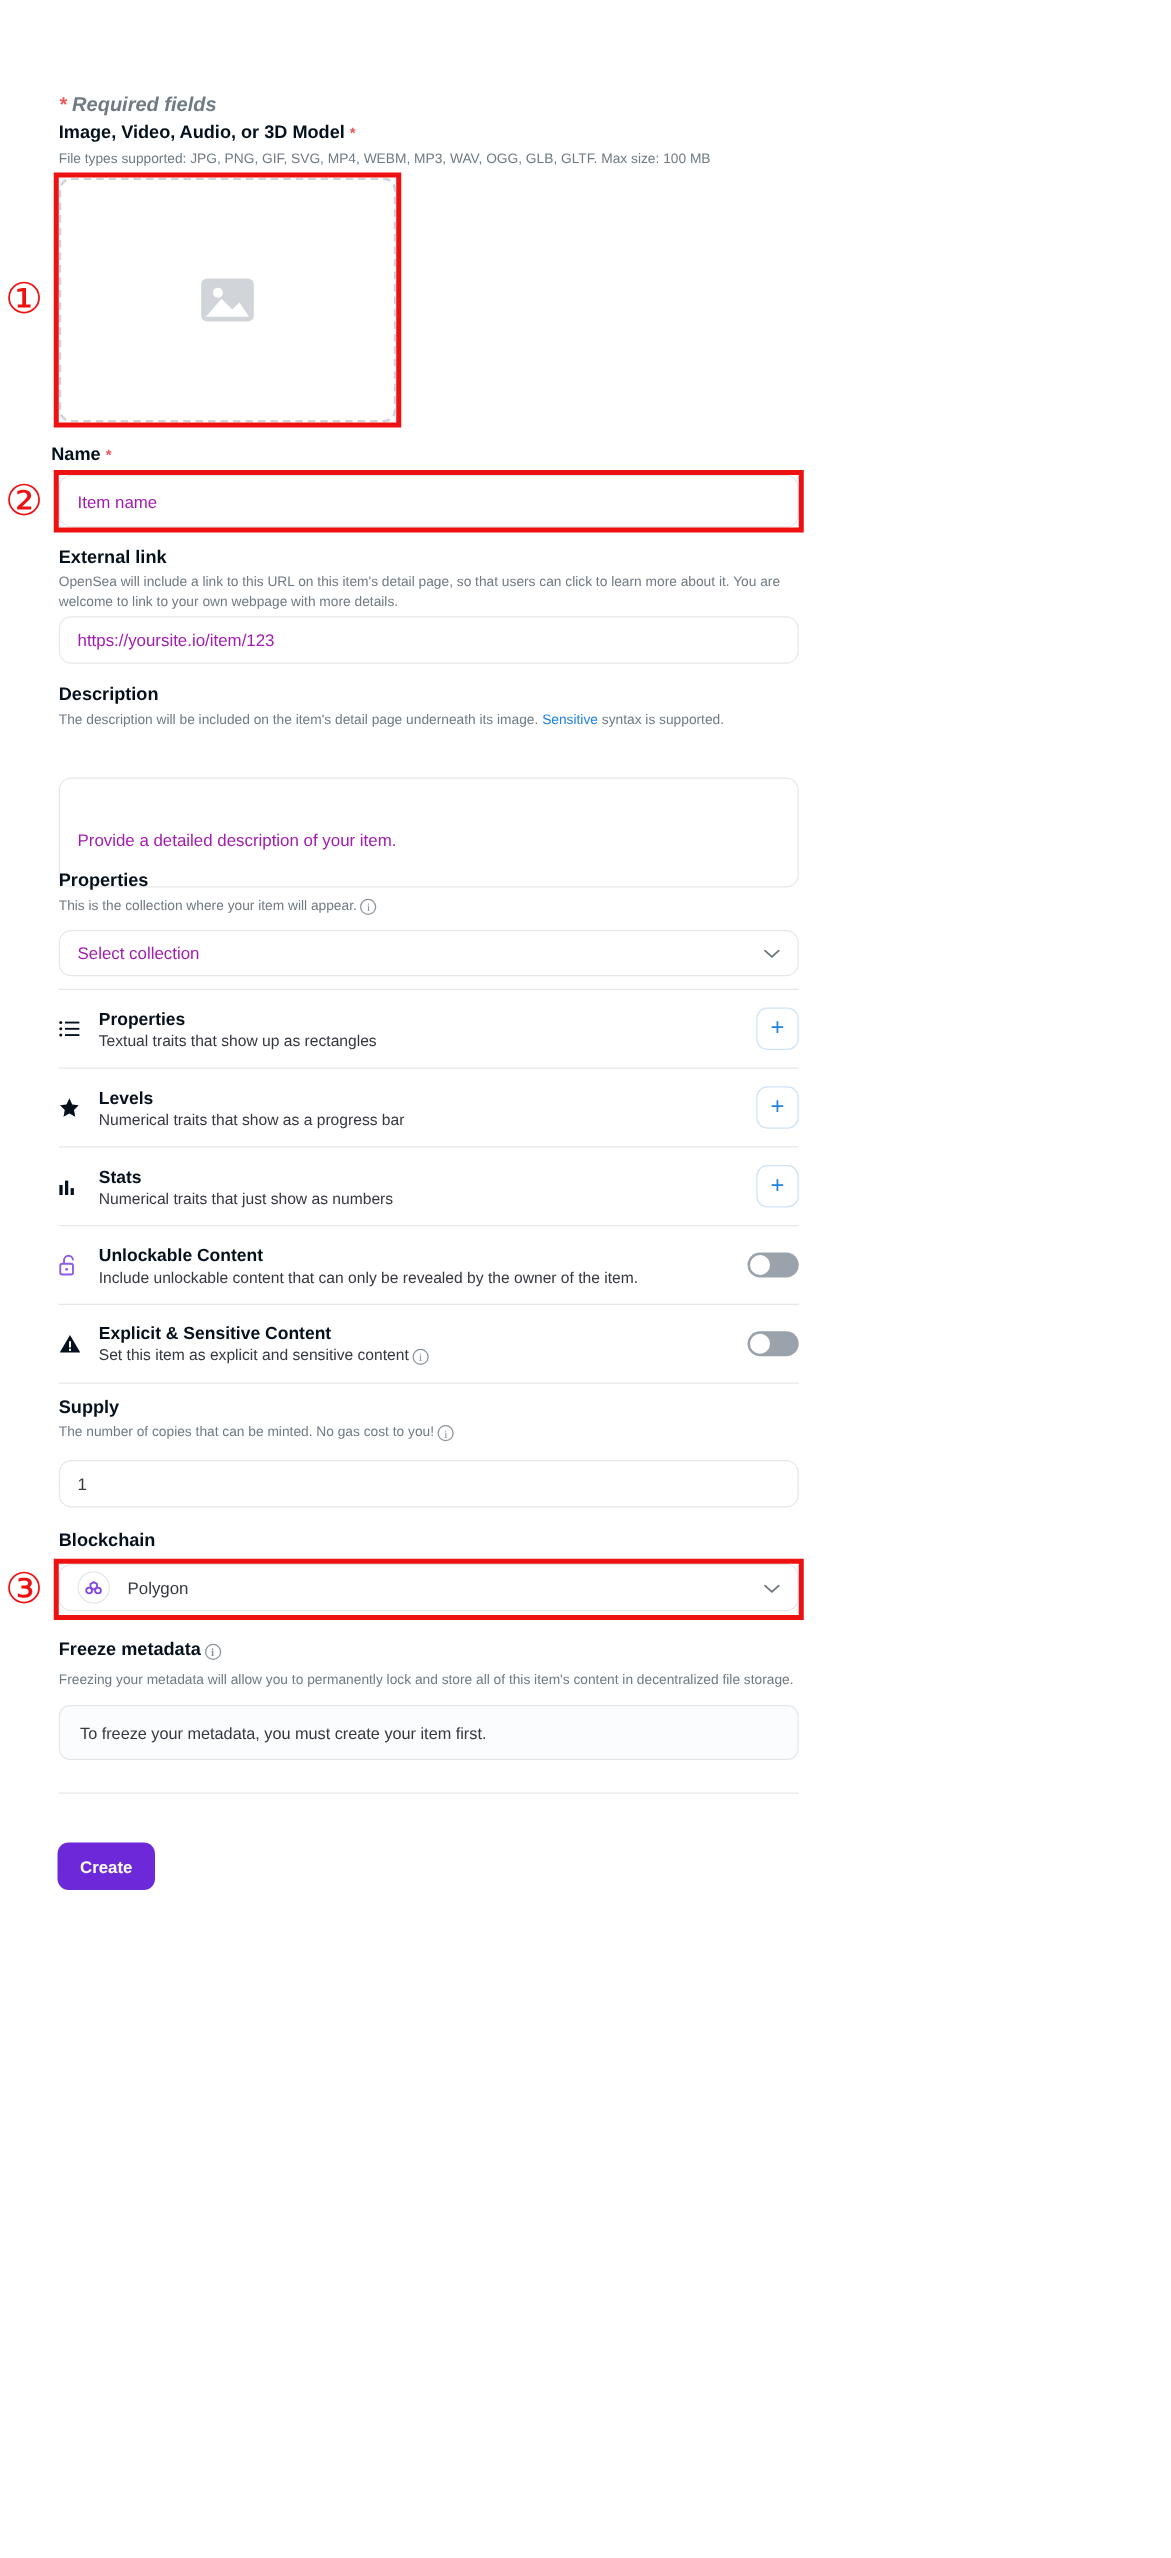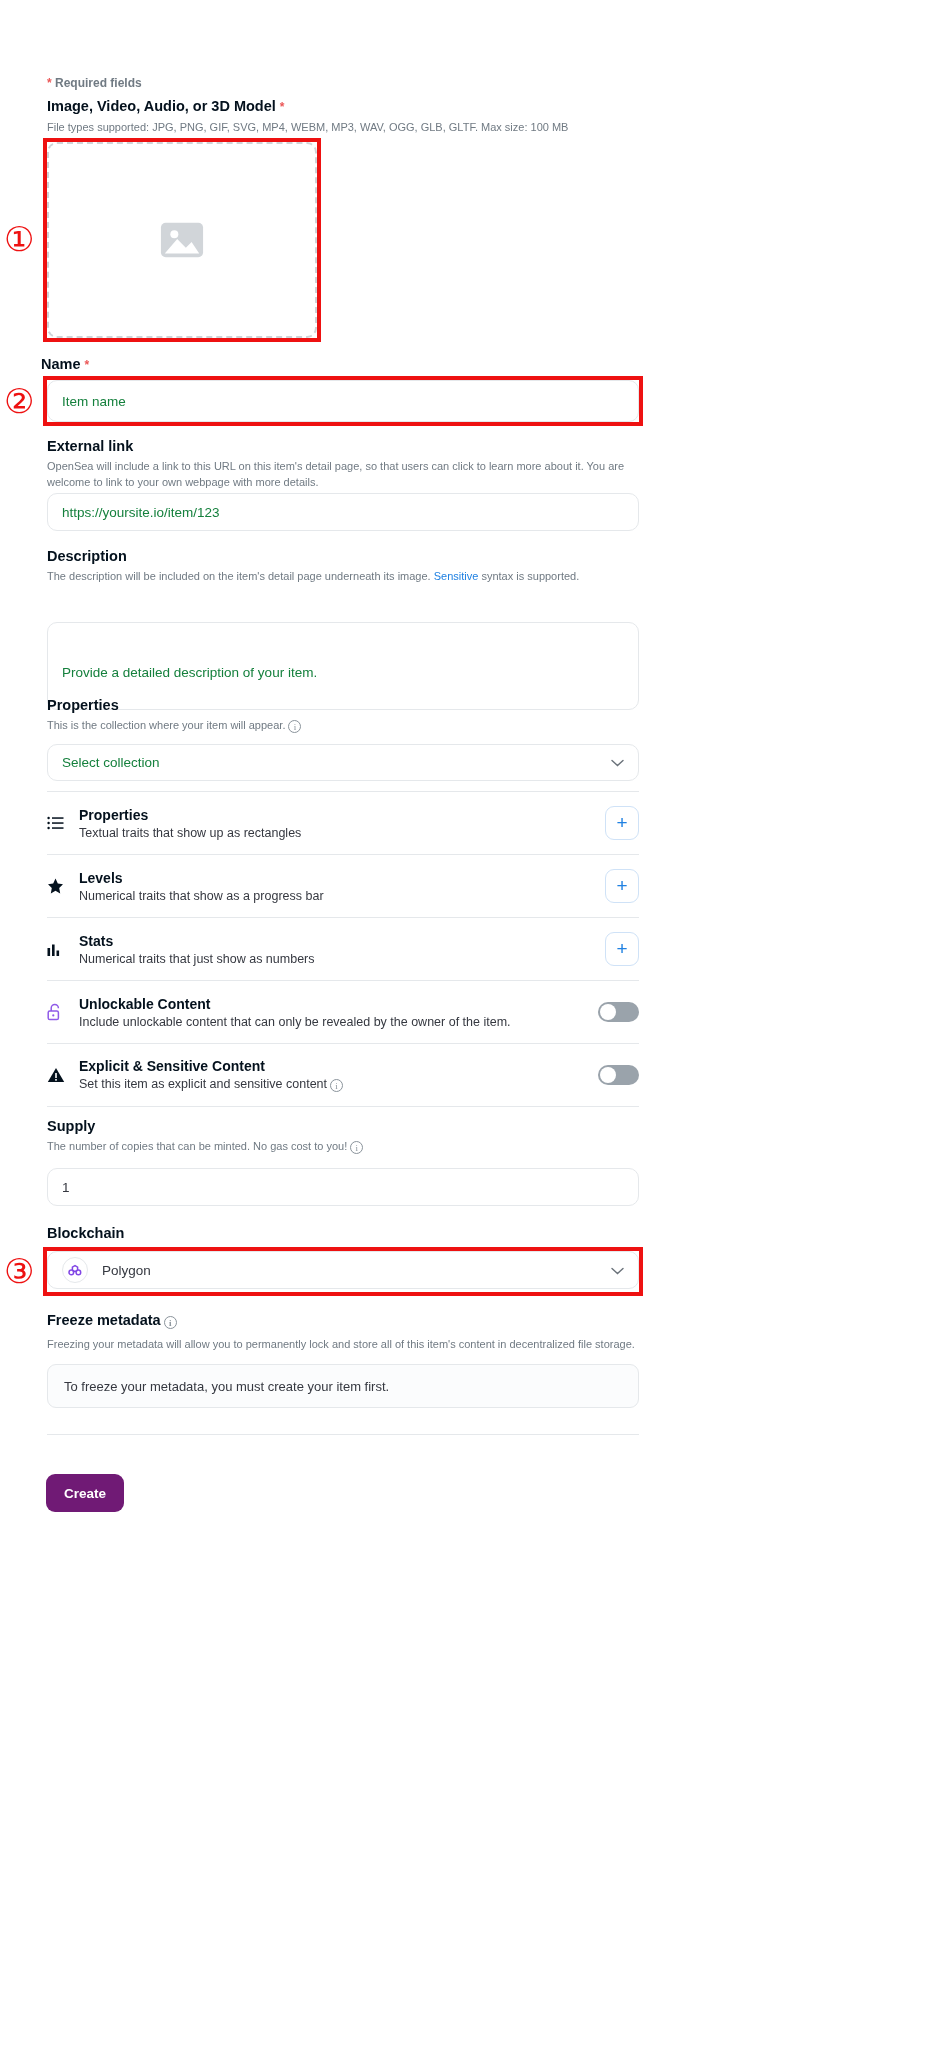--- a/index.html
+++ b/index.html
@@ -21,21 +21,21 @@
     left: 46px; top: 18px;
     font-size: 31px;
     font-weight: 700;
     letter-spacing: -0.4px;
     color: #04111d;
   }
 
   
   .req-note {
     position: absolute; left: 47px; top: 76px;
-    font-size: 12px; color: #707a83; font-weight: 600;
+    font-size: 16px; color: #707a83; font-weight: 600; font-style: italic;
   }
   .req-note .star { color: #eb5757; }
 
   .label {
     font-size: 14.5px; font-weight: 700; color: #04111d;
   }
   .label .star { color: #eb5757; font-size: 12px; }
   .help {
     font-size: 11px; color: #707a83; line-height: 1.45;
   }
@@ -45,21 +45,21 @@
     width: 592px;
     border: 1px solid #e5e8eb;
     border-radius: 10px;
     background: #fff;
     font-size: 13.5px;
     color: #353840;
     display: flex;
     align-items: center;
     padding: 0 14px;
   }
-  .placeholder { color: #15803d; font-size: 13.5px; }
+  .placeholder { color: #a21caf; font-size: 13.5px; }
 
   
   .dropzone {
     position: absolute;
     left: 47px; top: 142px;
     width: 270px; height: 196px;
     border: 2px dashed #cfd4d8;
     border-radius: 10px;
     display: flex; align-items: center; justify-content: center;
     background: #fff;
@@ -141,21 +141,21 @@
 
   .divider {
     position: absolute; left: 47px; width: 592px;
     height: 1px; background: #e5e8eb;
   }
 
   .create-btn {
     position: absolute;
     left: 46px; top: 1951px;
     width: 78px; height: 38px;
-    background: #701a75;
+    background: #6d28d9;
     color: #fff;
     border: none;
     border-radius: 9px;
     font-size: 13.5px;
     font-weight: 700;
     font-family: "Liberation Sans", sans-serif;
     cursor: pointer;
   }
 
   .freeze-box {

